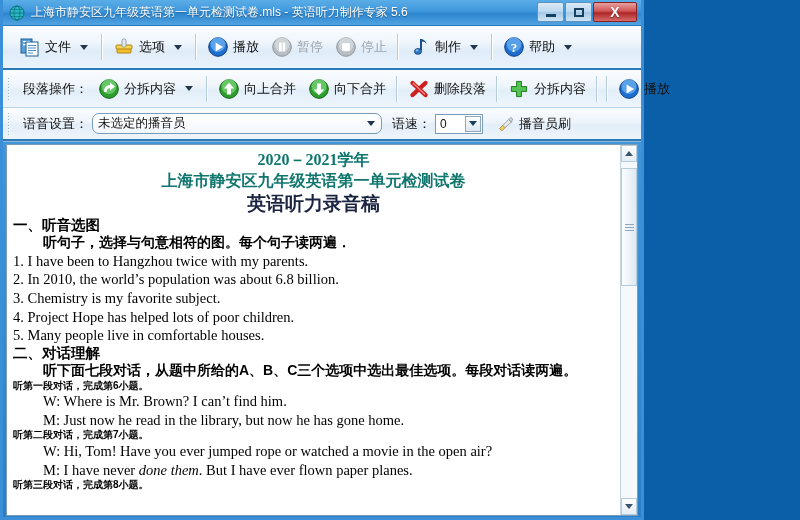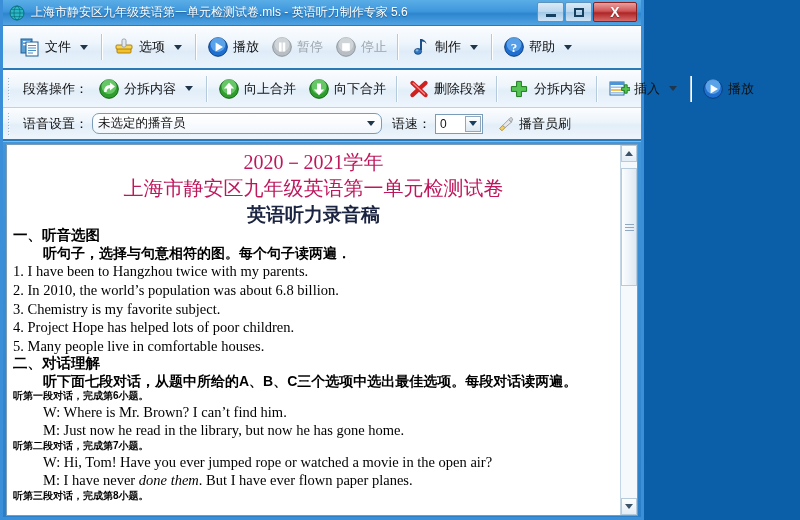--- a/index.html
+++ b/index.html
@@ -193,21 +193,21 @@
   .doc {
     flex: 1 1 auto;
     overflow: hidden;
     padding: 4px 6px 0 6px;
     box-sizing: border-box;
   }
   .doc p { margin: 0; }
   .ctr { text-align: center; }
   .t-big {
     font-family: "Liberation Serif", serif;
-    font-size: 20px; font-weight: normal; color: #be185d;
+    font-size: 16px; font-weight: bold; color: #0f766e;
     line-height: 1.32;
   }
   .t-mid {
     font-family: "Liberation Serif", serif;
     font-size: 19px; font-weight: bold; color: #1a2340;
     line-height: 1.34;
   }
   .h-cn {
     font-family: "Liberation Sans", sans-serif;
     font-size: 14.5px; font-weight: bold; color: #000;
@@ -431,32 +431,20 @@
 
       <div class="tb-item">
         <svg class="tb-ico" viewBox="0 0 22 22">
           <polygon points="8.6,3.4 13.4,3.4 13.4,8.6 18.6,8.6 18.6,13.4 13.4,13.4 13.4,18.6 8.6,18.6 8.6,13.4 3.4,13.4 3.4,8.6 8.6,8.6" fill="#55c455" stroke="#1c7a1c" stroke-width="1"></polygon>
         </svg>
         <span class="lbl">分拆内容</span>
       </div>
 
       <div class="tb-sep"></div>
 
-      <div class="tb-item">
-        <svg class="tb-ico" viewBox="0 0 22 22">
-          <rect x="2" y="4" width="14" height="13" fill="#ffffff" stroke="#2a6fae" stroke-width="1"></rect>
-          <rect x="2" y="4" width="14" height="3" fill="#4f95d4"></rect>
-          <rect x="3" y="8.4" width="12" height="1.6" fill="#9fc6e8"></rect>
-          <rect x="3" y="11.2" width="12" height="1.6" fill="#f0b429"></rect>
-          <rect x="3" y="14" width="12" height="1.6" fill="#9fc6e8"></rect>
-          <polygon points="13.6,9.6 16.4,9.6 16.4,6.8 19.2,6.8 19.2,9.6 22,9.6 22,12.4 19.2,12.4 19.2,15.2 16.4,15.2 16.4,12.4 13.6,12.4" fill="#55c455" stroke="#1c7a1c" stroke-width=".9"></polygon>
-        </svg>
-        <span class="lbl">插入</span>
-        <span class="caret"></span>
-      </div>
 
       <div class="tb-sep"></div>
 
       <div class="tb-item">
         <svg class="tb-ico" viewBox="0 0 22 22">
           <circle cx="11" cy="11" r="9.3" fill="#1f6fd0" stroke="#0b3d7e" stroke-width="1"></circle>
           <circle cx="11" cy="8.6" r="7.4" fill="#6fb4f2" opacity=".75"></circle>
           <polygon points="8.6,6.4 16,11 8.6,15.6" fill="#ffffff"></polygon>
         </svg>
         <span class="lbl">播放</span>

